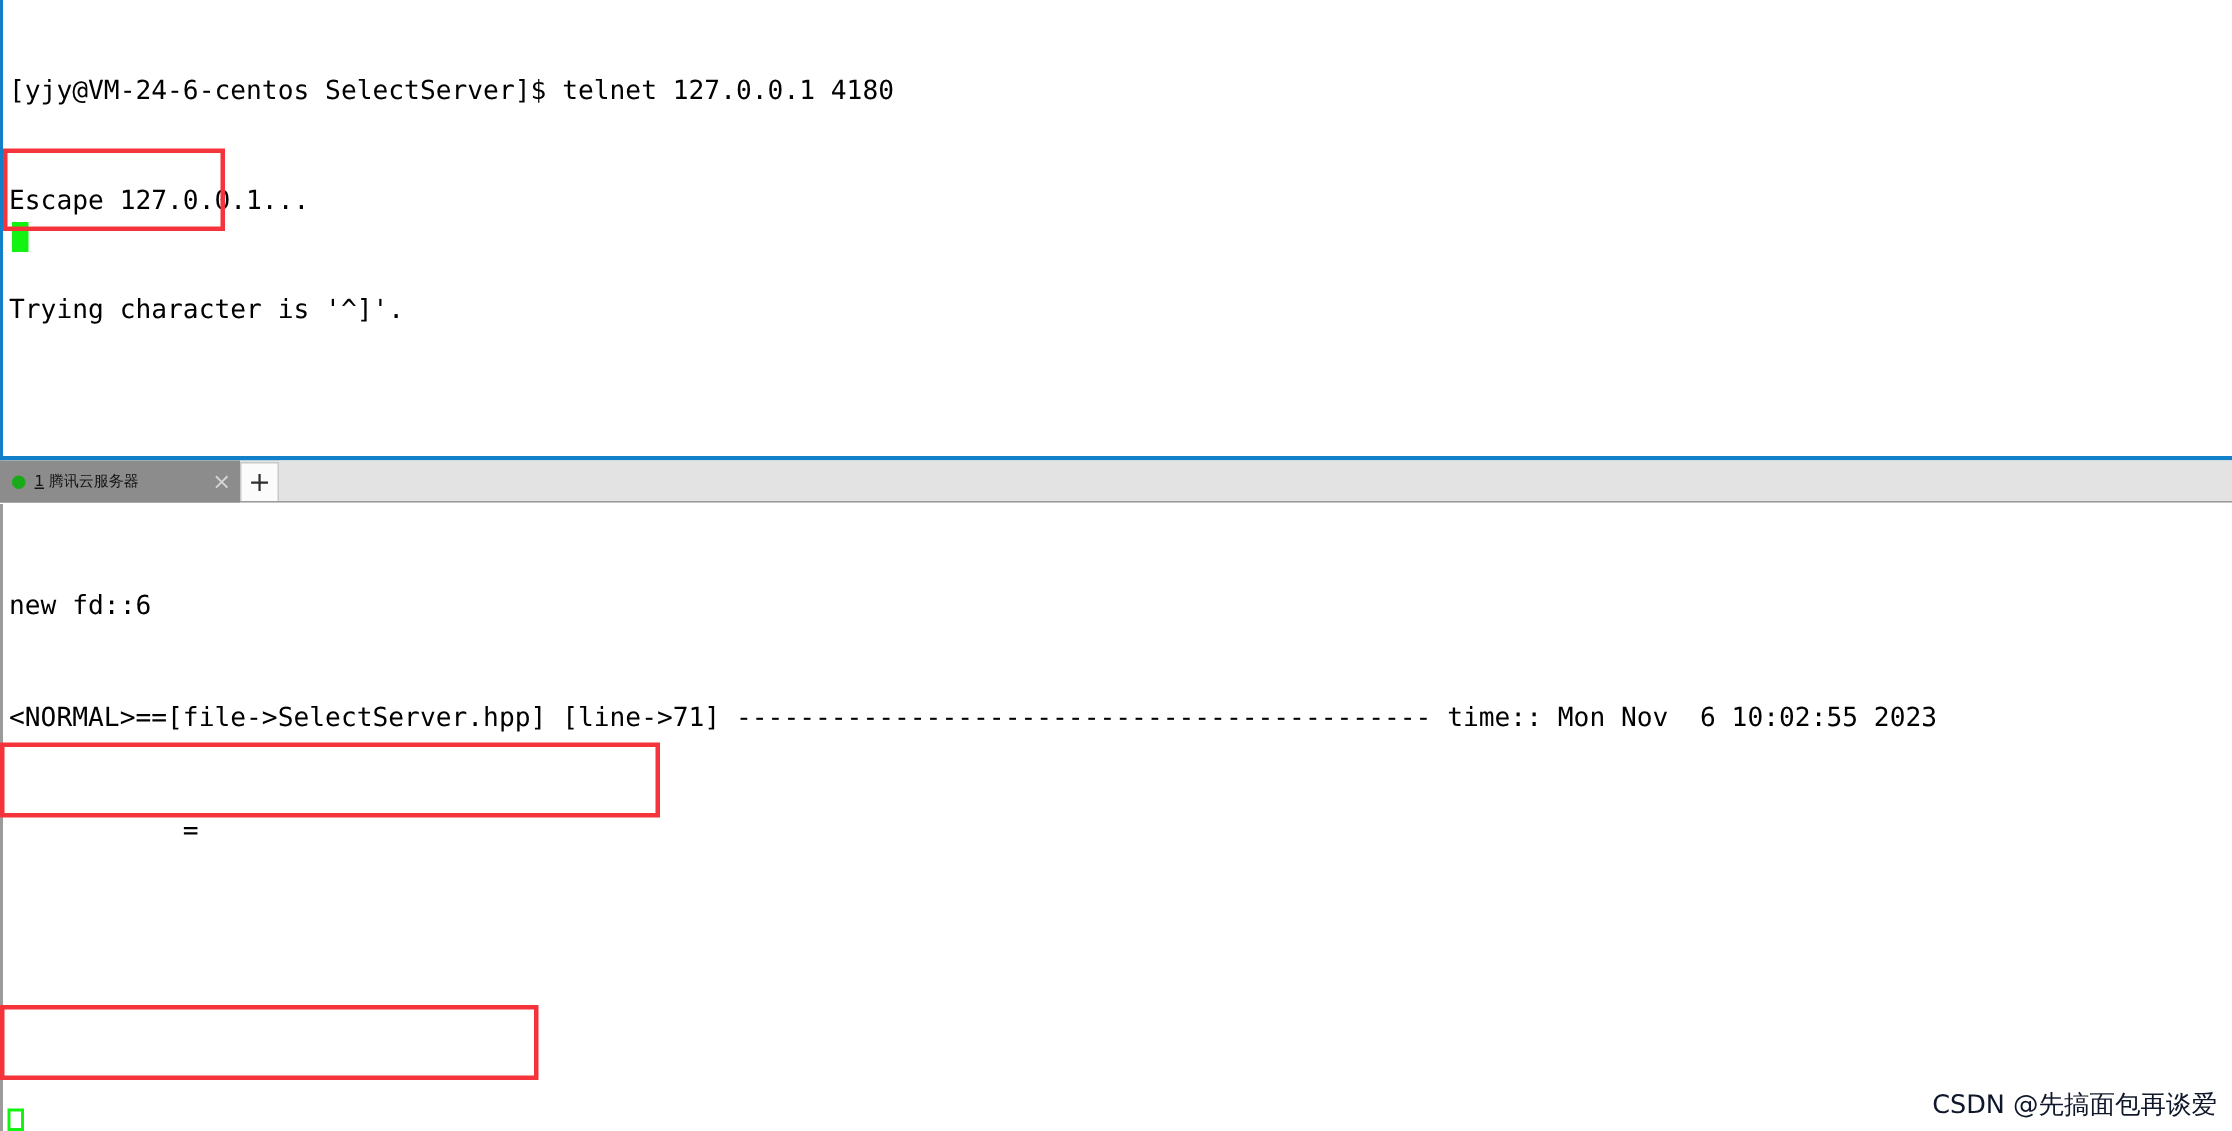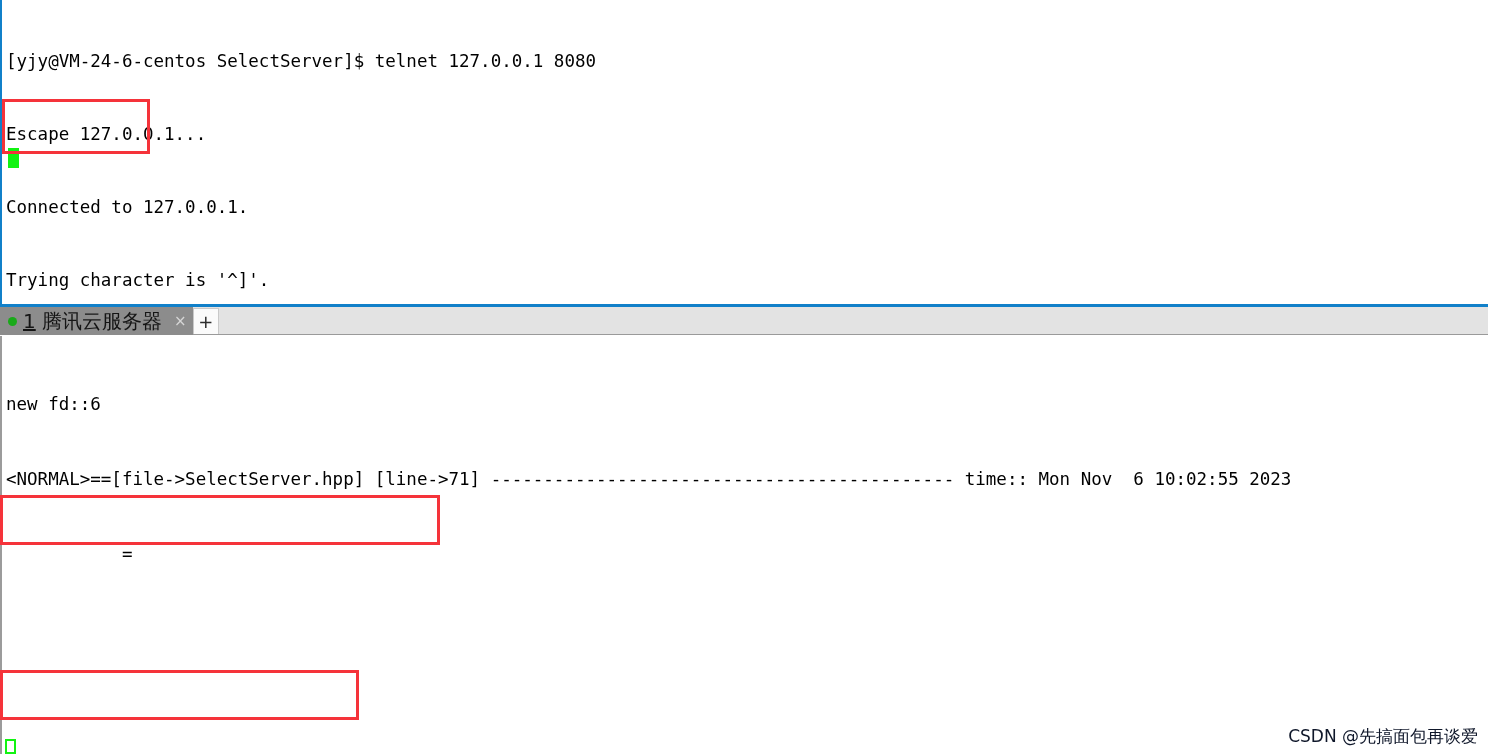--- a/index.html
+++ b/index.html
@@ -88,21 +88,21 @@
   }
   .tab-dot {
     width: 9px;
     height: 9px;
     border-radius: 50%;
     background: #19aa19;
     margin-right: 6px;
     flex: 0 0 auto;
   }
   .tab-label {
-    font-size: 20px;
+    font-size: 10px;
     color: #151515;
     white-space: nowrap;
   }
   .tab-label .tnum {
     text-decoration: underline;
   }
   .tab-close {
     margin-left: auto;
     padding-left: 12px;
     font-size: 15px;
@@ -195,23 +195,22 @@
     color: #0f172a;
     white-space: nowrap;
     user-select: none;
   }
 </style>
 </head>
 <body>
 
 <div id="top-pane">
   <div id="top-term">
-    <div class="tline">[yjy@VM-24-6-centos SelectServer]$ telnet 127.0.0.1 8080</div>
+    <div class="tline">[yjy@VM-24-6-centos SelectServer]$ telnet 127.0.0.1 4180</div>
     <div class="tline">Escape 127.0.0.1...</div>
-    <div class="tline">Connected to 127.0.0.1.</div>
     <div class="tline">Trying character is '^]'.</div>
     
     
   </div>
   <div id="top-cursor"></div>
   <div id="red-box-1"></div>
 </div>
 
 <div id="tabbar">
   <div class="tab">

